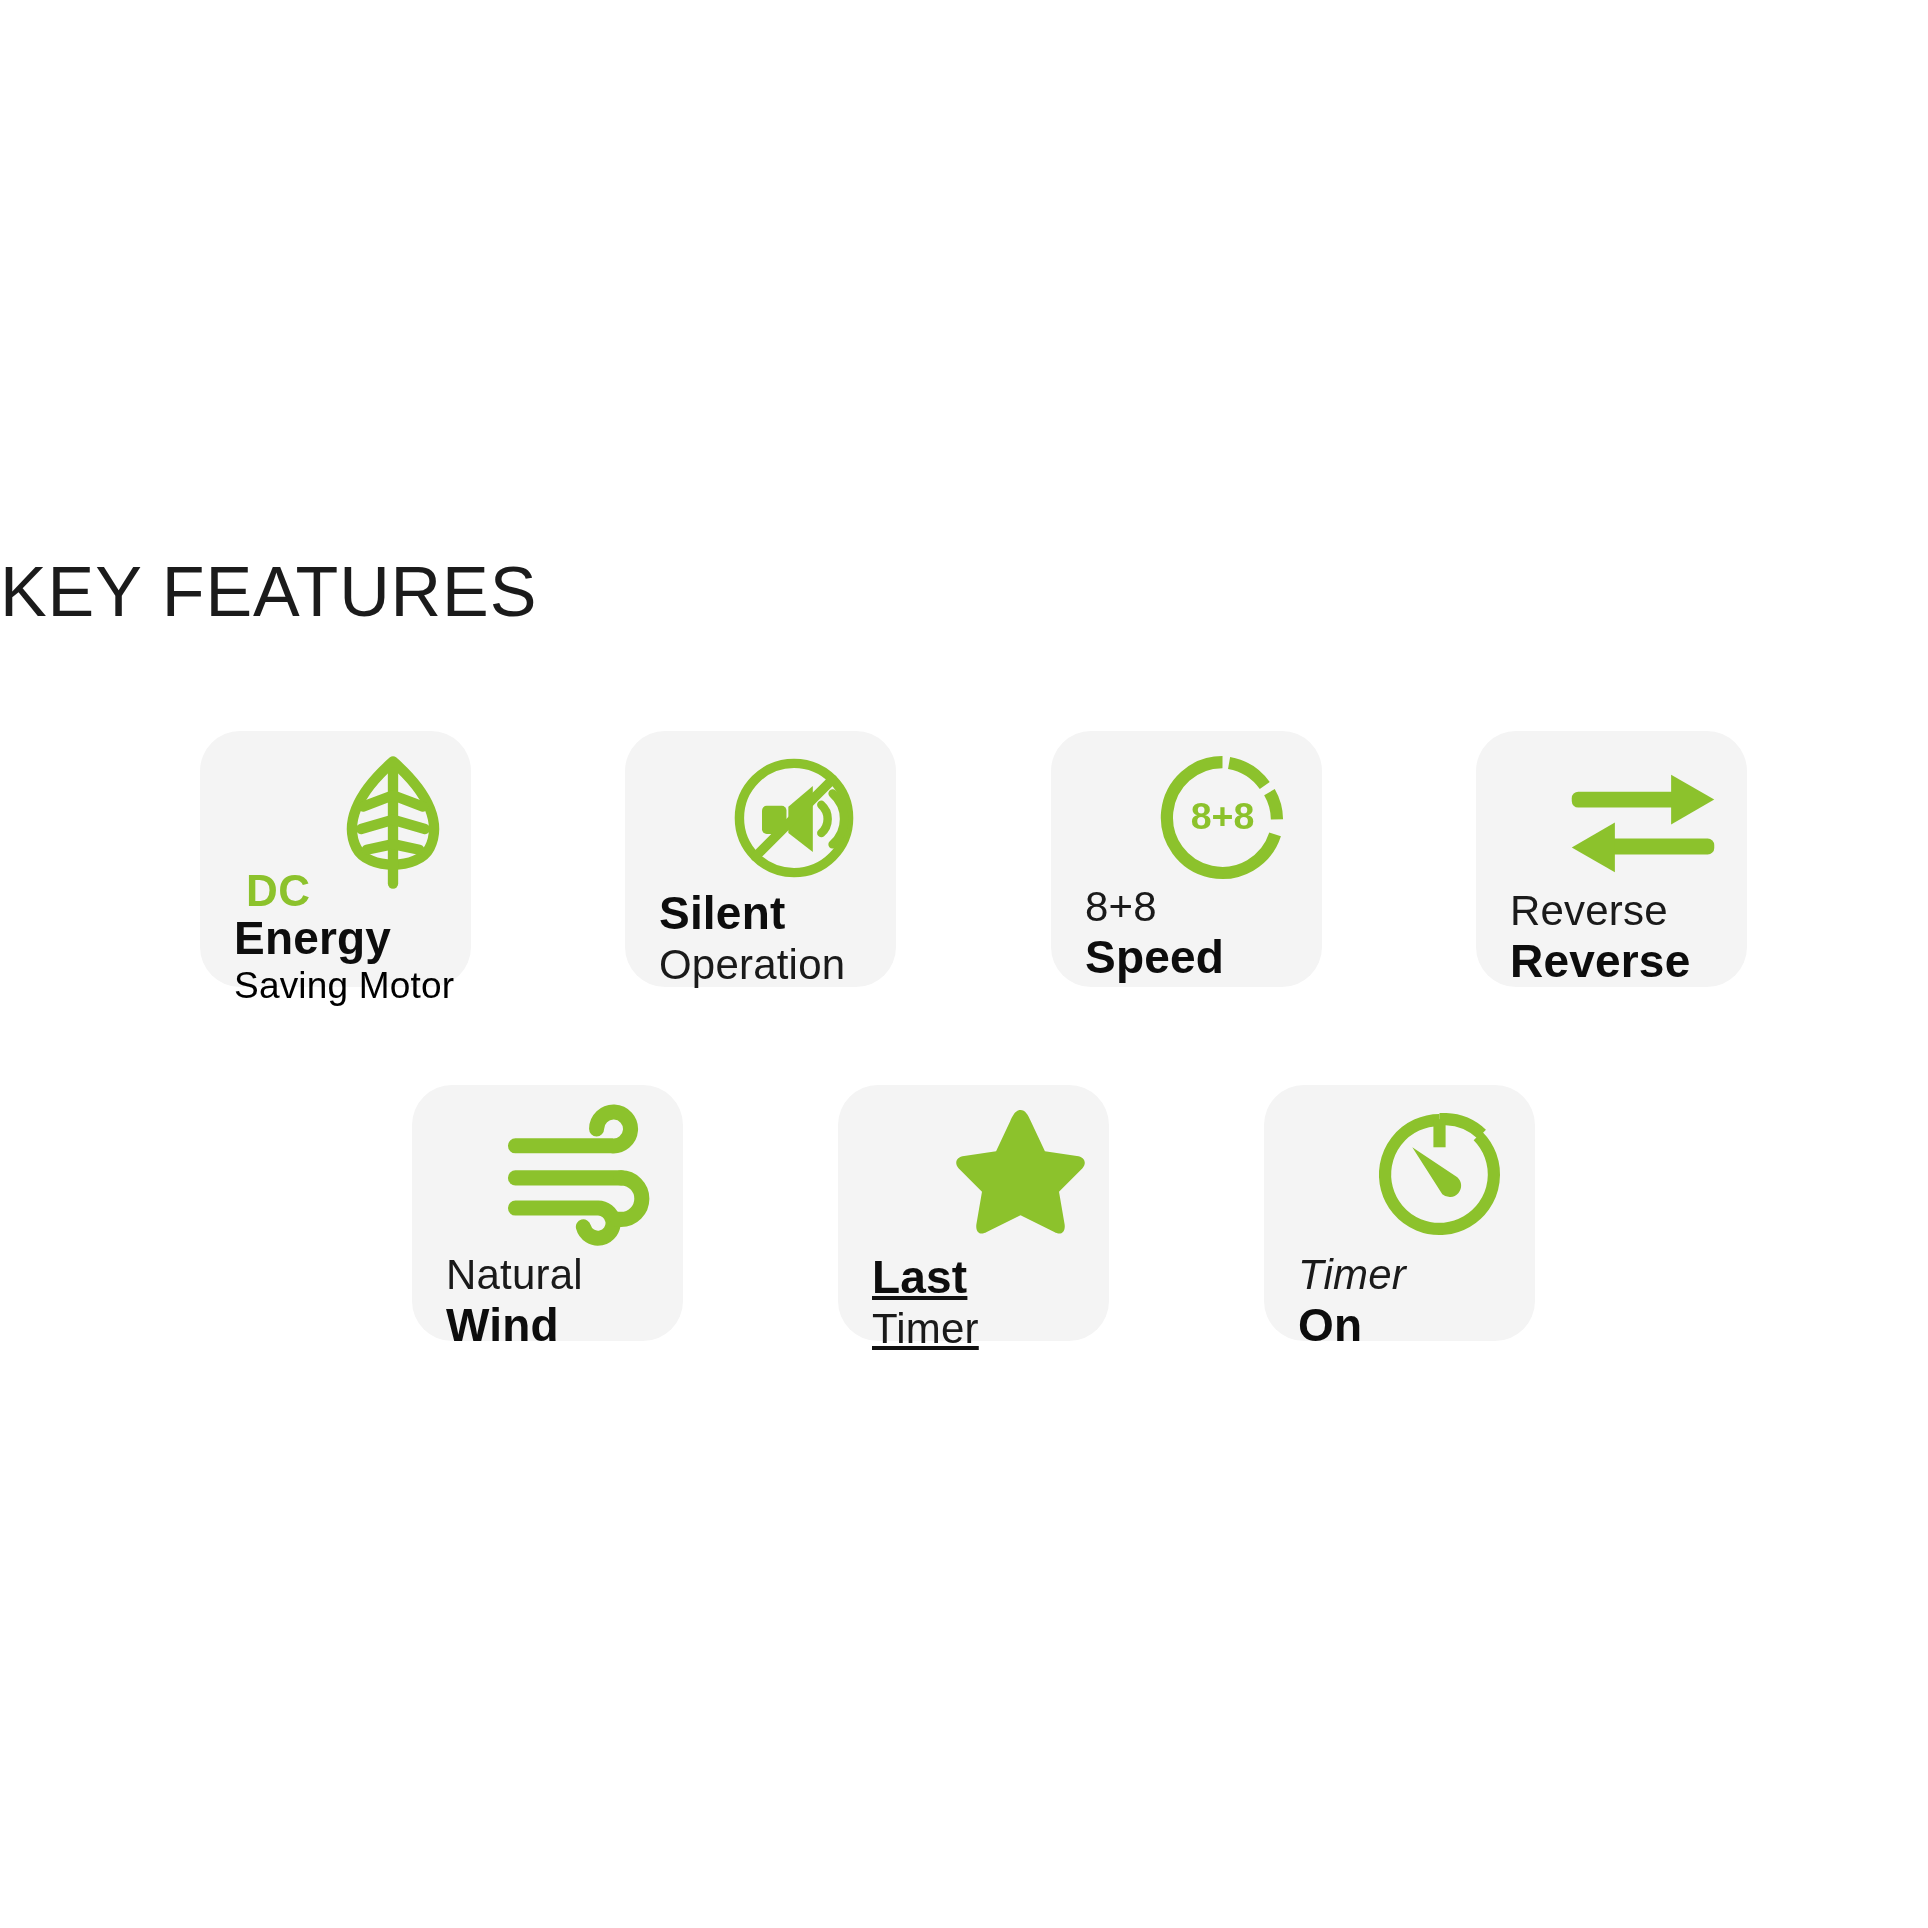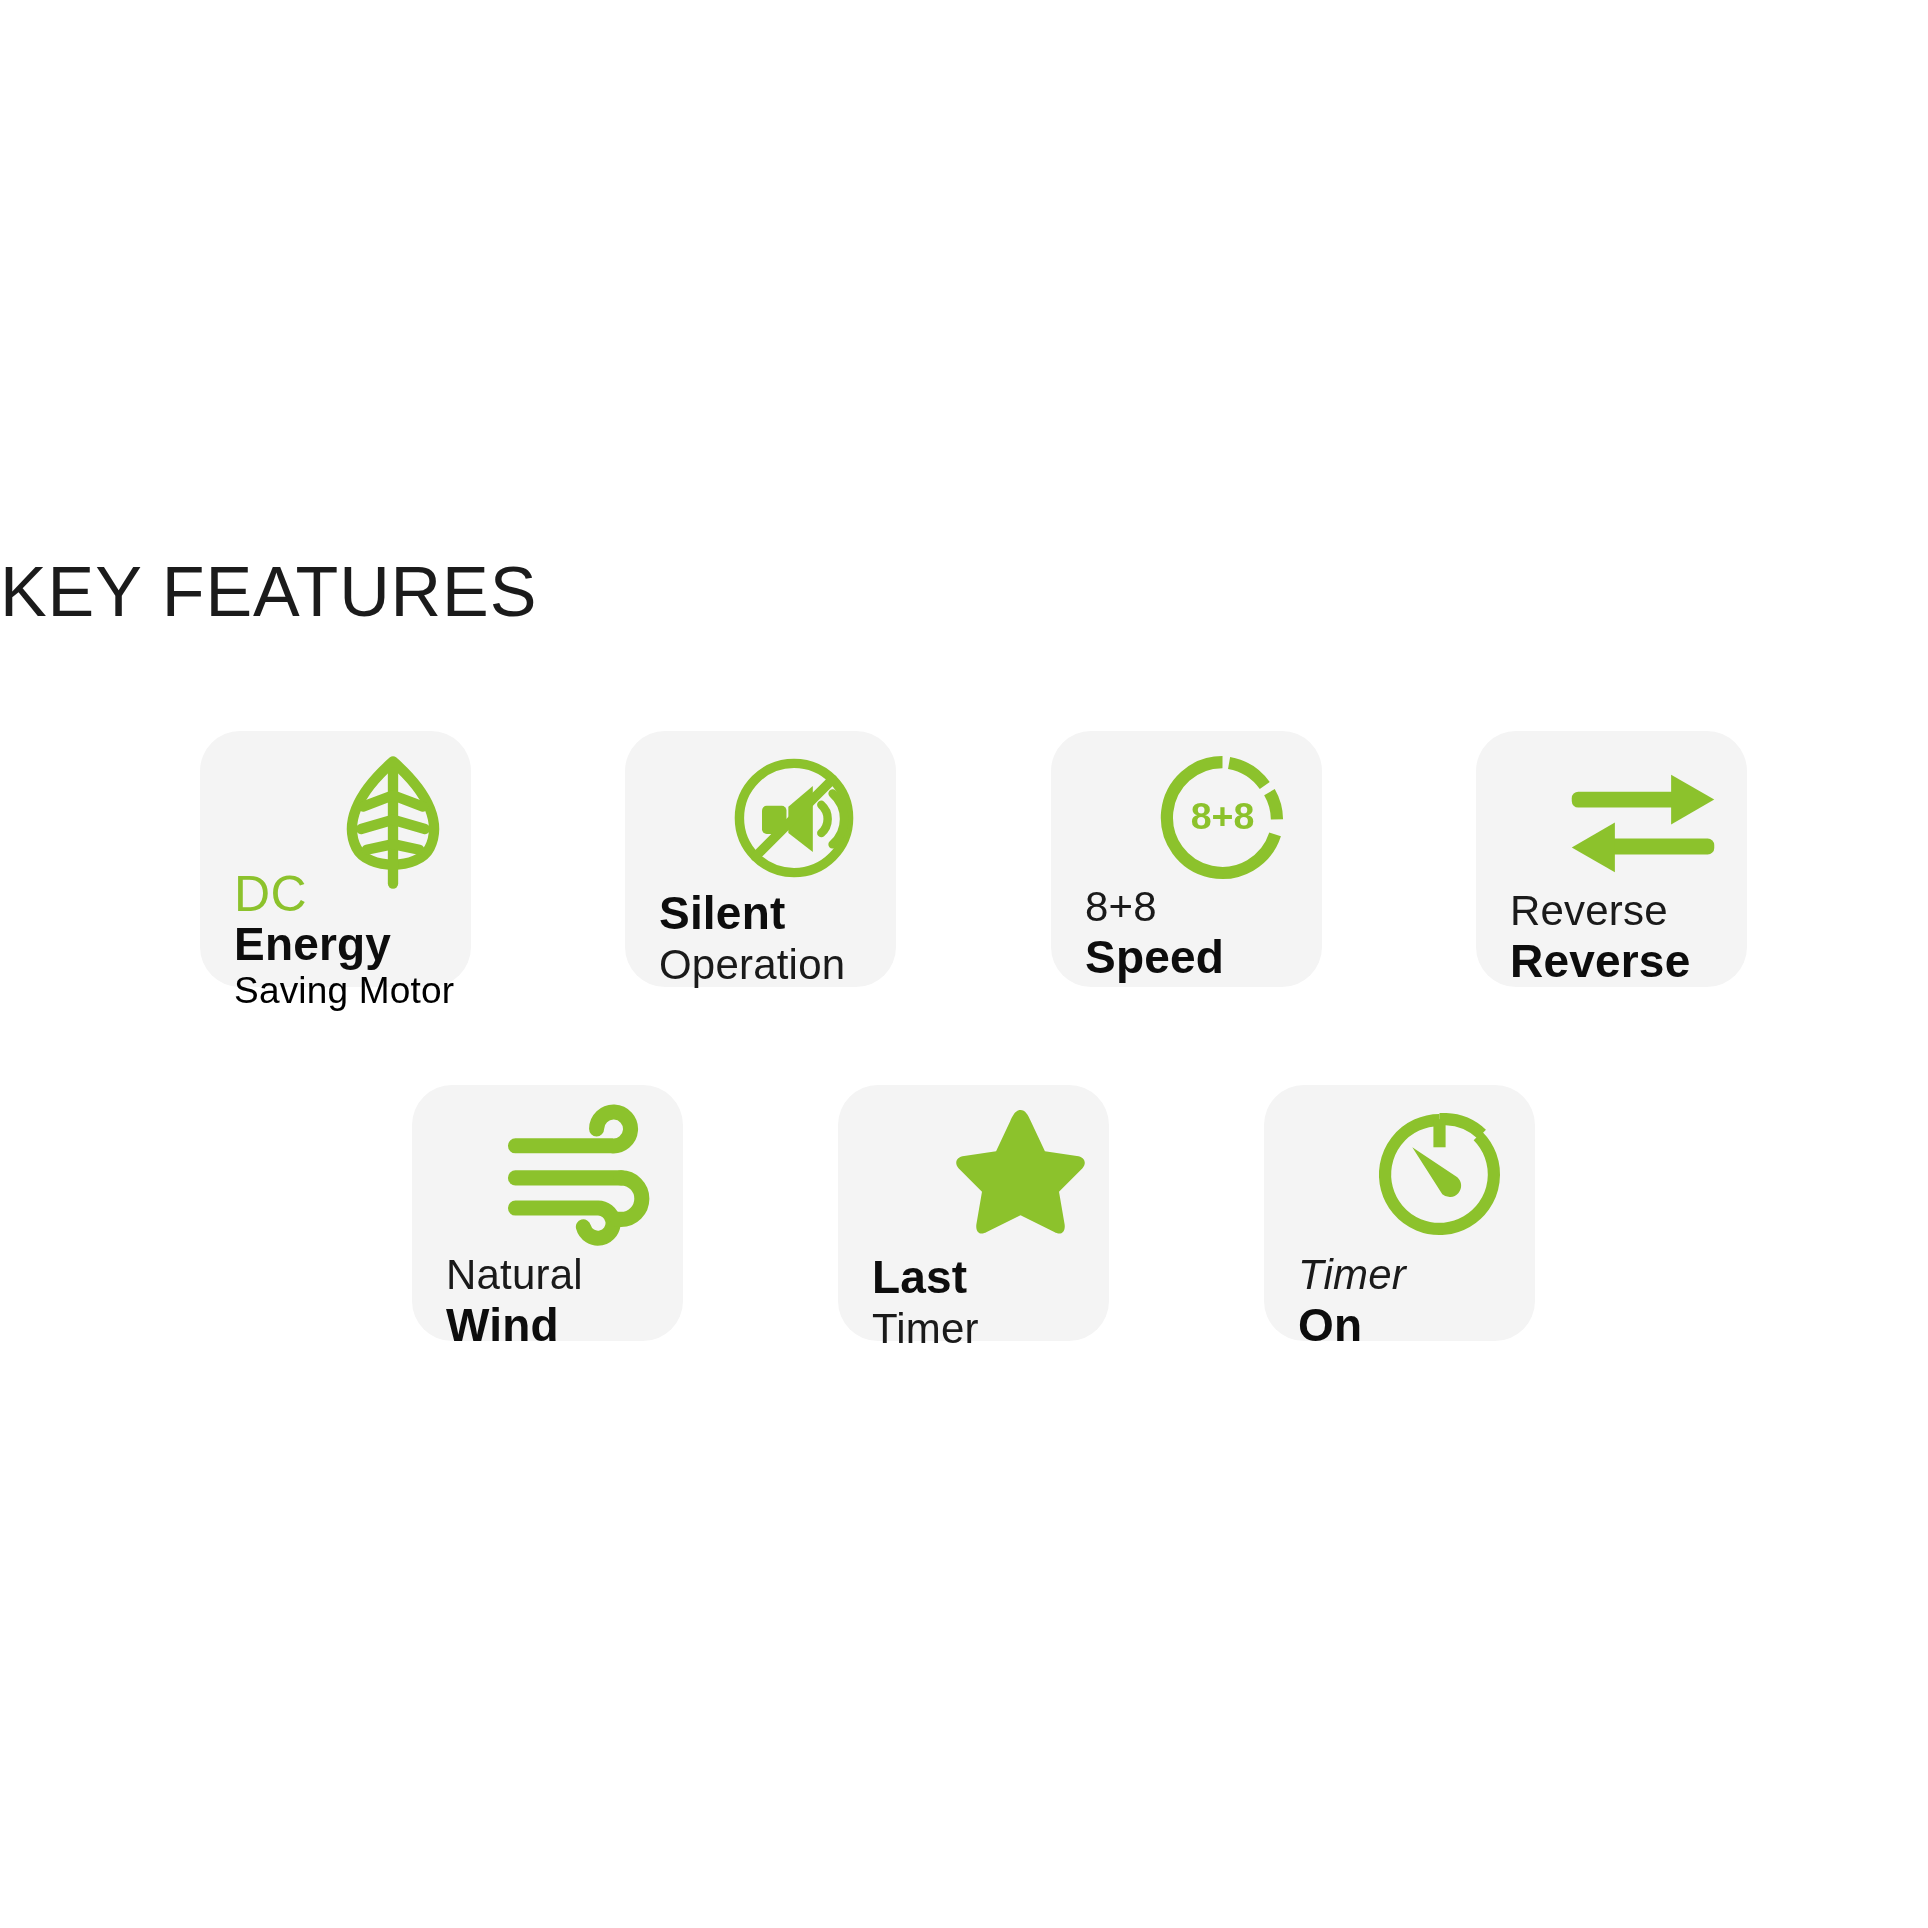--- a/index.html
+++ b/index.html
@@ -71,24 +71,25 @@
     color: #0d0d0d;
     letter-spacing: 0.2px;
   }
   .t-small {
     font-weight: 400;
     font-size: 37px;
     color: #000000;
     letter-spacing: 0.2px;
   }
   .t-green {
-    font-weight: 400;
-    font-size: 50px;
+    font-weight: 700;
+    font-size: 44px;
     color: #8CC22C;
     letter-spacing: 0.5px;
+    margin-left: 12px;
   }
 
   
   #card-energy   { left: 200px;  top: 731px;  width: 271px; height: 256px; }
   #card-silent   { left: 625px;  top: 731px;  width: 271px; height: 256px; }
   #card-speed    { left: 1051px; top: 731px;  width: 271px; height: 256px; }
   #card-forward  { left: 1476px; top: 731px;  width: 271px; height: 256px; }
   
   #card-wind     { left: 412px;  top: 1085px; width: 271px; height: 256px; }
   #card-memory   { left: 838px;  top: 1085px; width: 271px; height: 256px; }
@@ -102,21 +103,21 @@
   #icon-wind     { left: 94px; top: 24.5px;  width: 151px; height: 132px; }
   #icon-star     { left: 113px; top: 19px;  width: 139px; height: 136px; }
   #icon-timer    { left: 107px; top: 21px;  width: 137px; height: 137px; }
 
   
   #text-energy   { top: 139px; }
   #text-silent   { top: 158px; }
   #text-speed    { top: 154px; }
   #text-forward  { top: 158px; }
   #text-wind     { top: 168px; }
-  #text-memory   { top: 168px; }
+  #text-memory   { top: 168px; text-decoration: underline; }
   #text-timer    { top: 168px; }
 
   #text-energy .t-green { line-height: 0.96; }
   #text-energy .t-bold  { line-height: 1.08; margin-top: 1.9px; }
   #text-energy .t-small { line-height: 1.1;  margin-top: 1.9px; }
 
   #text-silent .t-bold  { line-height: 1.06; }
   #text-silent .t-reg   { line-height: 1.12; margin-top: 2.8px; }
 
   #text-speed .t-reg    { line-height: 1.06; }

